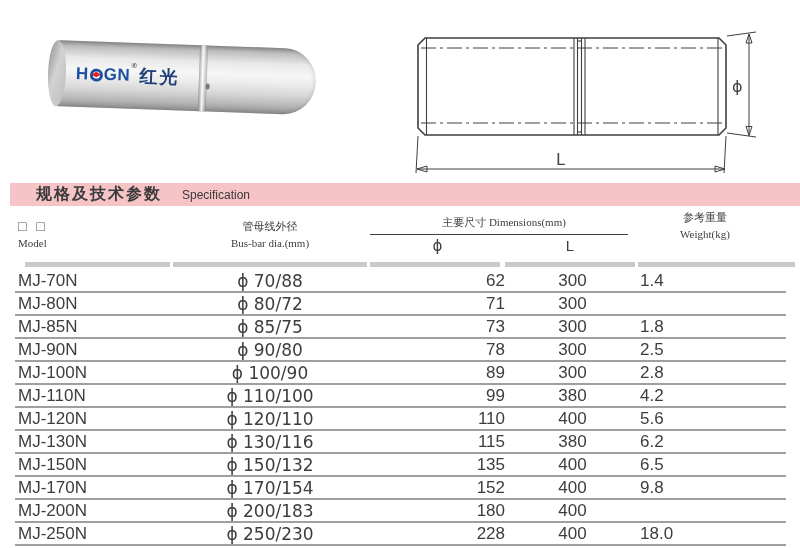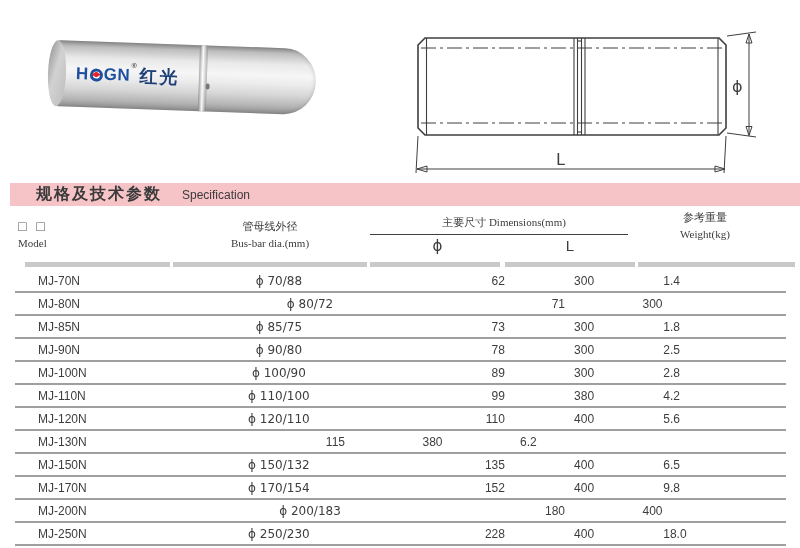--- a/index.html
+++ b/index.html
@@ -64,21 +64,21 @@
   .h-weight{position:absolute;left:630px;top:209px;width:150px;text-align:center;}
   .seg{position:absolute;top:262px;height:5px;background:var(--bar);}
   .seg1{left:25px;width:145px;}
   .seg2{left:173px;width:194px;}
   .seg3{left:370px;width:130px;}
   .seg4{left:505px;width:130px;}
   .seg5{left:638px;width:157px;}
   
   .tbody{position:absolute;left:15px;top:270px;width:771px;}
   .trow{display:flex;align-items:center;height:23px;box-sizing:border-box;border-bottom:2px solid var(--line);}
-  .cell{font-size:12px;color:#3d3d3d;margin-left:20px;}
+  .cell{font-size:17px;color:#3d3d3d;}
   .col-model{width:155px;text-align:left;padding-left:3px;box-sizing:border-box;}
   .col-busbar{width:200px;text-align:center;font-family:"DejaVu Sans","Liberation Sans",sans-serif;}
   .col-dia{width:135px;text-align:right;}
   .col-len{width:135px;text-align:center;}
   .col-weight{width:140px;text-align:left;}
 </style>
 </head>
 <body>
 
 <div id="page">
@@ -213,20 +213,21 @@
       </div>
       <div class="trow">
         <div class="cell col-model">MJ-120N</div>
         <div class="cell col-busbar">ϕ 120/110</div>
         <div class="cell col-dia">110</div>
         <div class="cell col-len">400</div>
         <div class="cell col-weight">5.6</div>
       </div>
       <div class="trow">
         <div class="cell col-model">MJ-130N</div>
+        <div class="cell col-busbar">ϕ 130/116</div>
         <div class="cell col-dia">115</div>
         <div class="cell col-len">380</div>
         <div class="cell col-weight">6.2</div>
       </div>
       <div class="trow">
         <div class="cell col-model">MJ-150N</div>
         <div class="cell col-busbar">ϕ 150/132</div>
         <div class="cell col-dia">135</div>
         <div class="cell col-len">400</div>
         <div class="cell col-weight">6.5</div>

